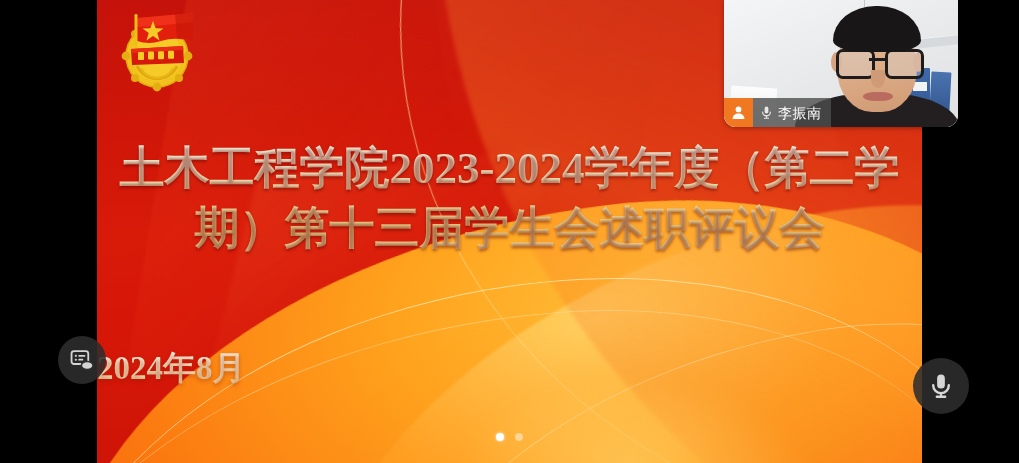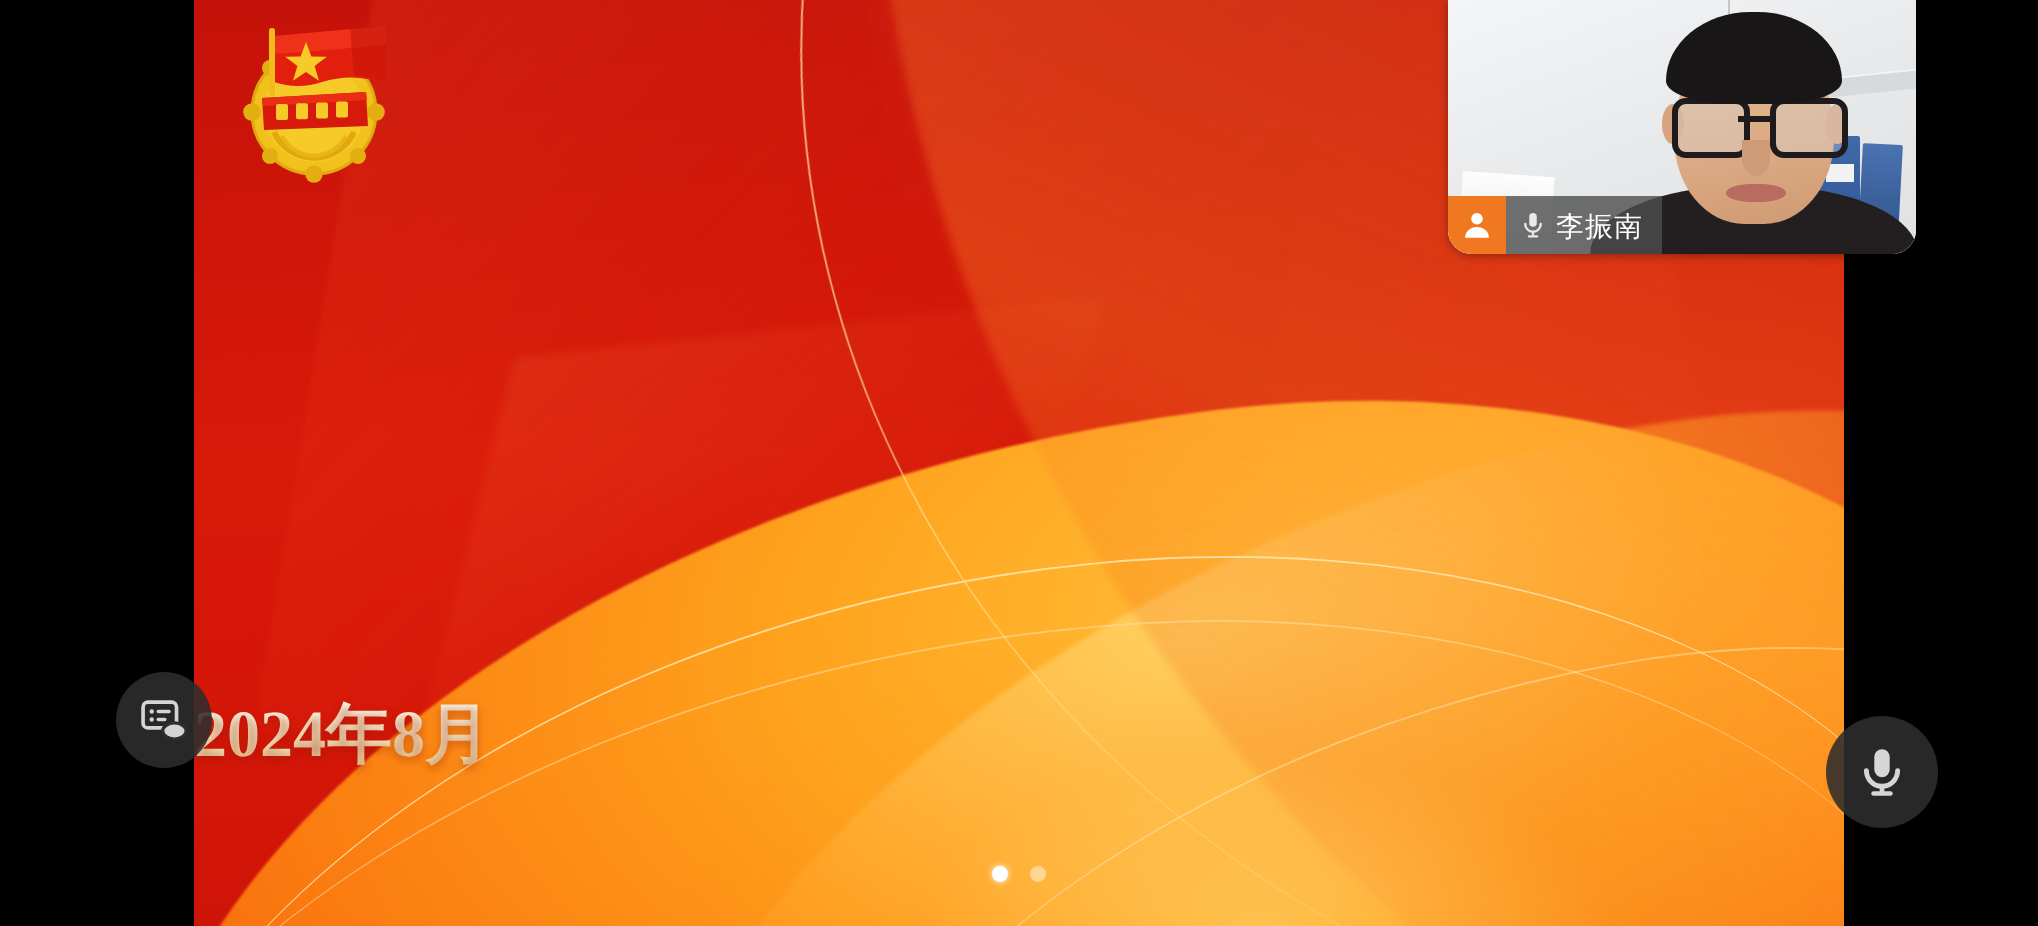--- a/index.html
+++ b/index.html
@@ -475,20 +475,22 @@
         <path d="M24 10 L80 5 L80 34 Q64 28 48 33 Q36 37 24 33 Z" fill="#e21f0d"></path>
         <path d="M24 10 L80 5 L80 14 Q56 17 24 19 Z" fill="#f4381d" opacity="0.75"></path>
         <path d="M62 6 L80 5 L80 34 Q72 30 64 30 Z" fill="#c21408" opacity="0.55"></path>
 
         <rect x="21.5" y="6" width="3" height="34" rx="1.3" fill="#f0bc1a"></rect>
 
         <polygon points="40,13 42.7,20.2 50.4,20.4 44.3,25 46.5,32.4 40,28 33.5,32.4 35.7,25 29.6,20.4 37.3,20.2" fill="#f6cb28"></polygon>
       </svg>
     </div>
 
+    <div class="slide-title">土木工程学院2023-2024学年度（第二学
+期）第十三届学生会述职评议会</div>
 
     <div class="slide-date">2024年8月</div>
 
     <div class="page-dots">
       <span class="dot active"></span>
       <span class="dot"></span>
     </div>
   </div>
 
   <div id="video-tile">

